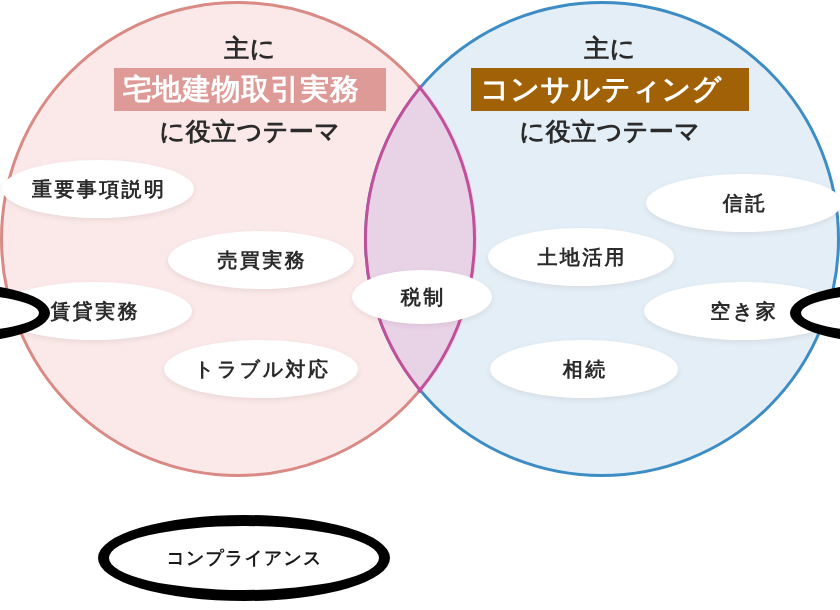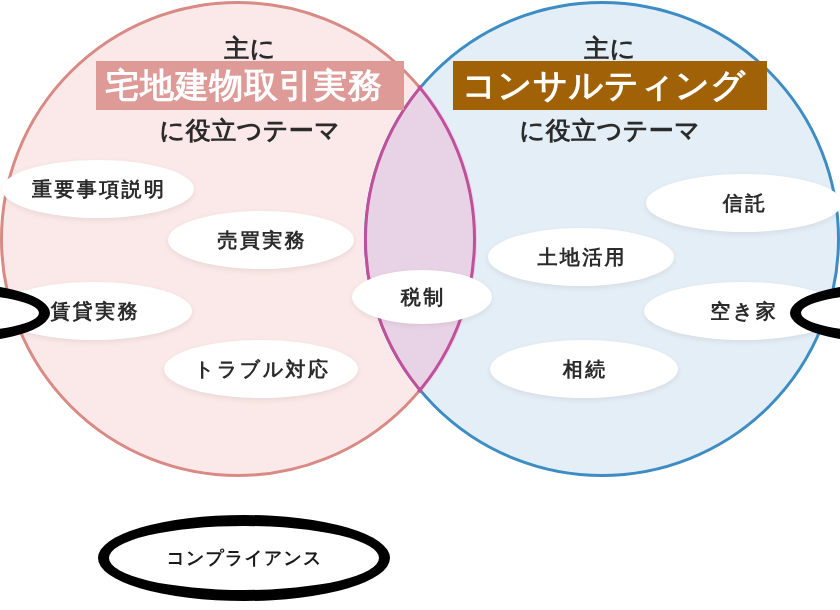--- a/index.html
+++ b/index.html
@@ -33,30 +33,30 @@
     user-select: none;
   }
   .header-pre,
   .header-post {
     font-size: 25px;
     font-weight: bold;
     color: #2b2b2b;
     letter-spacing: 0.02em;
     white-space: nowrap;
   }
-  .header-pre { }
+  .header-pre { margin-bottom: 7px; }
   .header-post { margin-top: 8px; }
   .header-badge {
     display: inline-block;
-    font-size: 34px;
+    font-size: 29px;
     font-weight: bold;
     color: #ffffff;
     letter-spacing: 0.02em;
     white-space: nowrap;
-    padding: 4px 21px 5px 9px;
+    padding: 4px 27px 5px 9px;
     line-height: 1.18;
   }
   #header-left  { left: 60px;  top: 36px; width: 380px; }
   #header-right { left: 420px; top: 36px; width: 380px; }
   #header-left .header-badge  { background: #dd9a96; }
   #header-right .header-badge { background: #a16207; }
 
   
   .pill {
     position: absolute;
@@ -71,21 +71,21 @@
     font-size: 20px;
     font-weight: bold;
     color: #2b2b2b;
     letter-spacing: 0.12em;
     white-space: nowrap;
     text-indent: 0.12em;
   }
 
   
   #pill-juyo     { left: 2px;   top: 160px; width: 192px; height: 58px; }
-  #pill-baibai   { left: 168px; top: 211px; width: 186px; height: 58px; }
+  #pill-baibai   { left: 168px; top: 231px; width: 186px; height: 58px; }
   #pill-chintai  { left: -4px;  top: 282px; width: 196px; height: 58px; }
   #pill-trouble  { left: 164px; top: 340px; width: 194px; height: 58px; }
 
   
   #pill-kenchiku { left: 352px; top: 163px; width: 140px; height: 54px; }
   #pill-zeisei   { left: 352px; top: 270px; width: 140px; height: 54px; }
 
   
   #pill-shintaku { left: 646px; top: 174px; width: 196px; height: 58px; }
   #pill-tochi    { left: 488px; top: 228px; width: 186px; height: 58px; }

